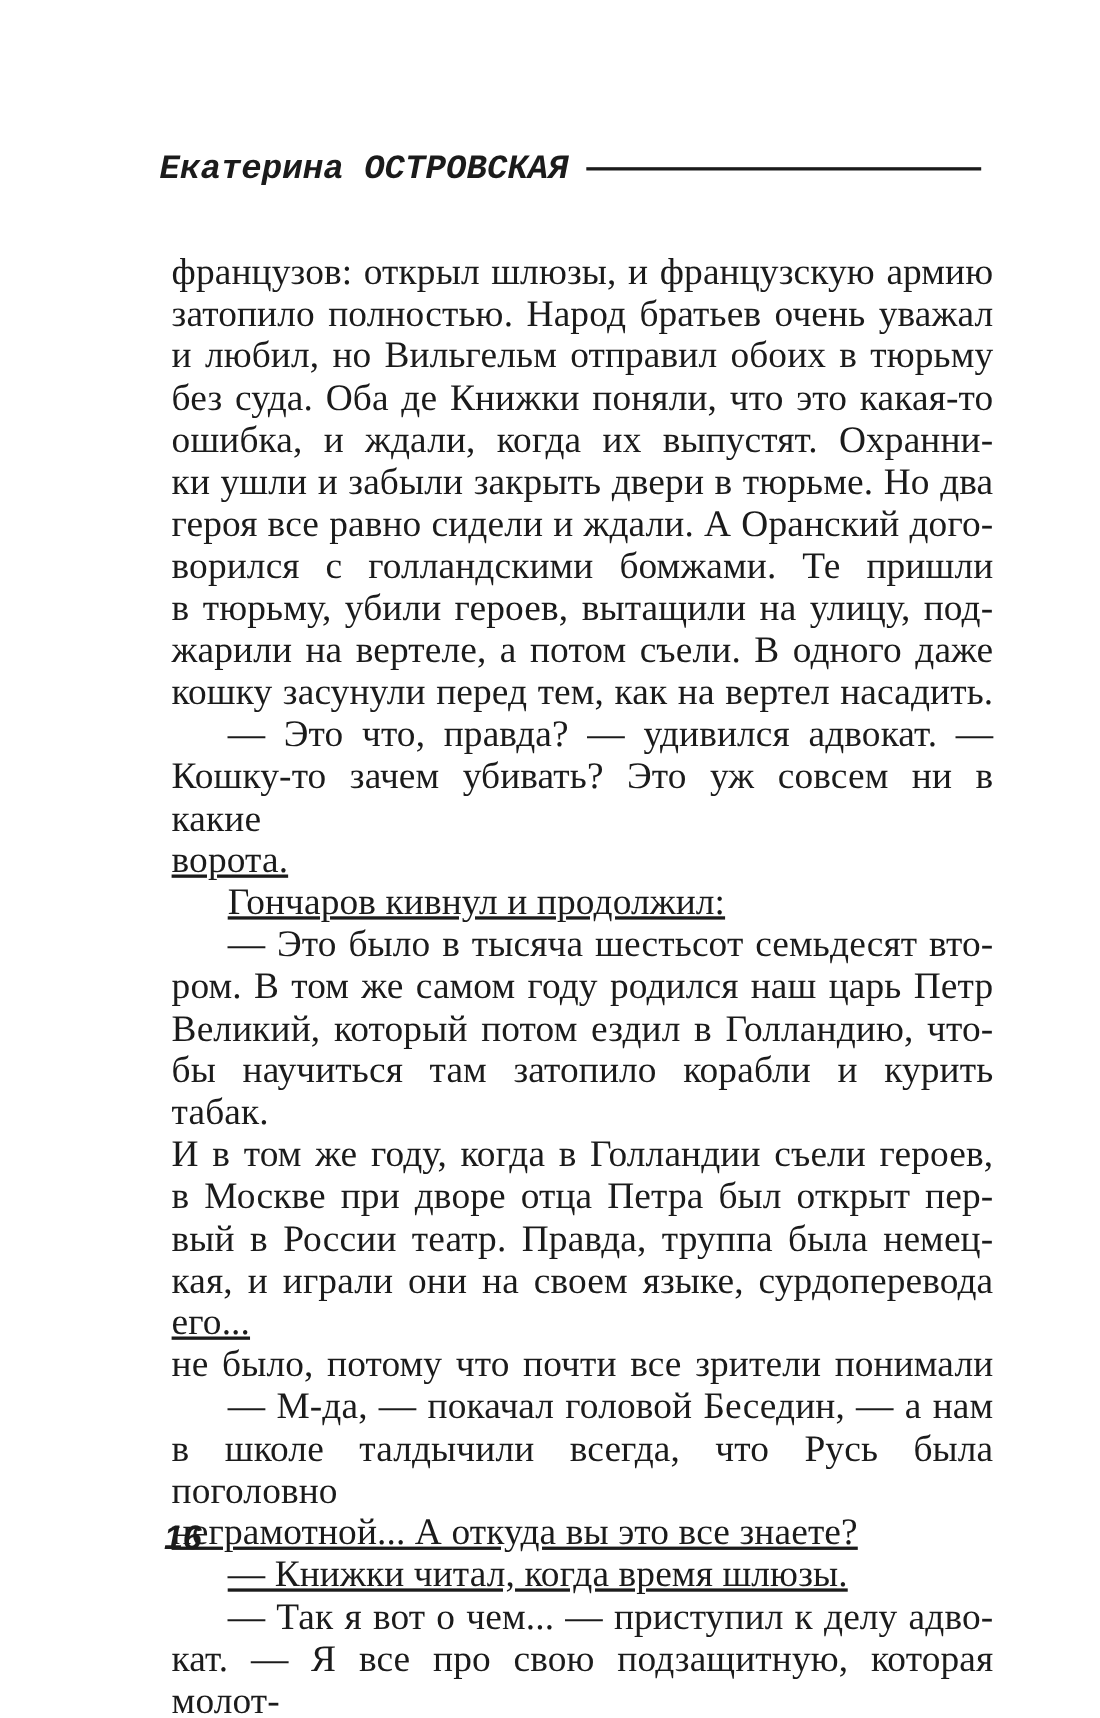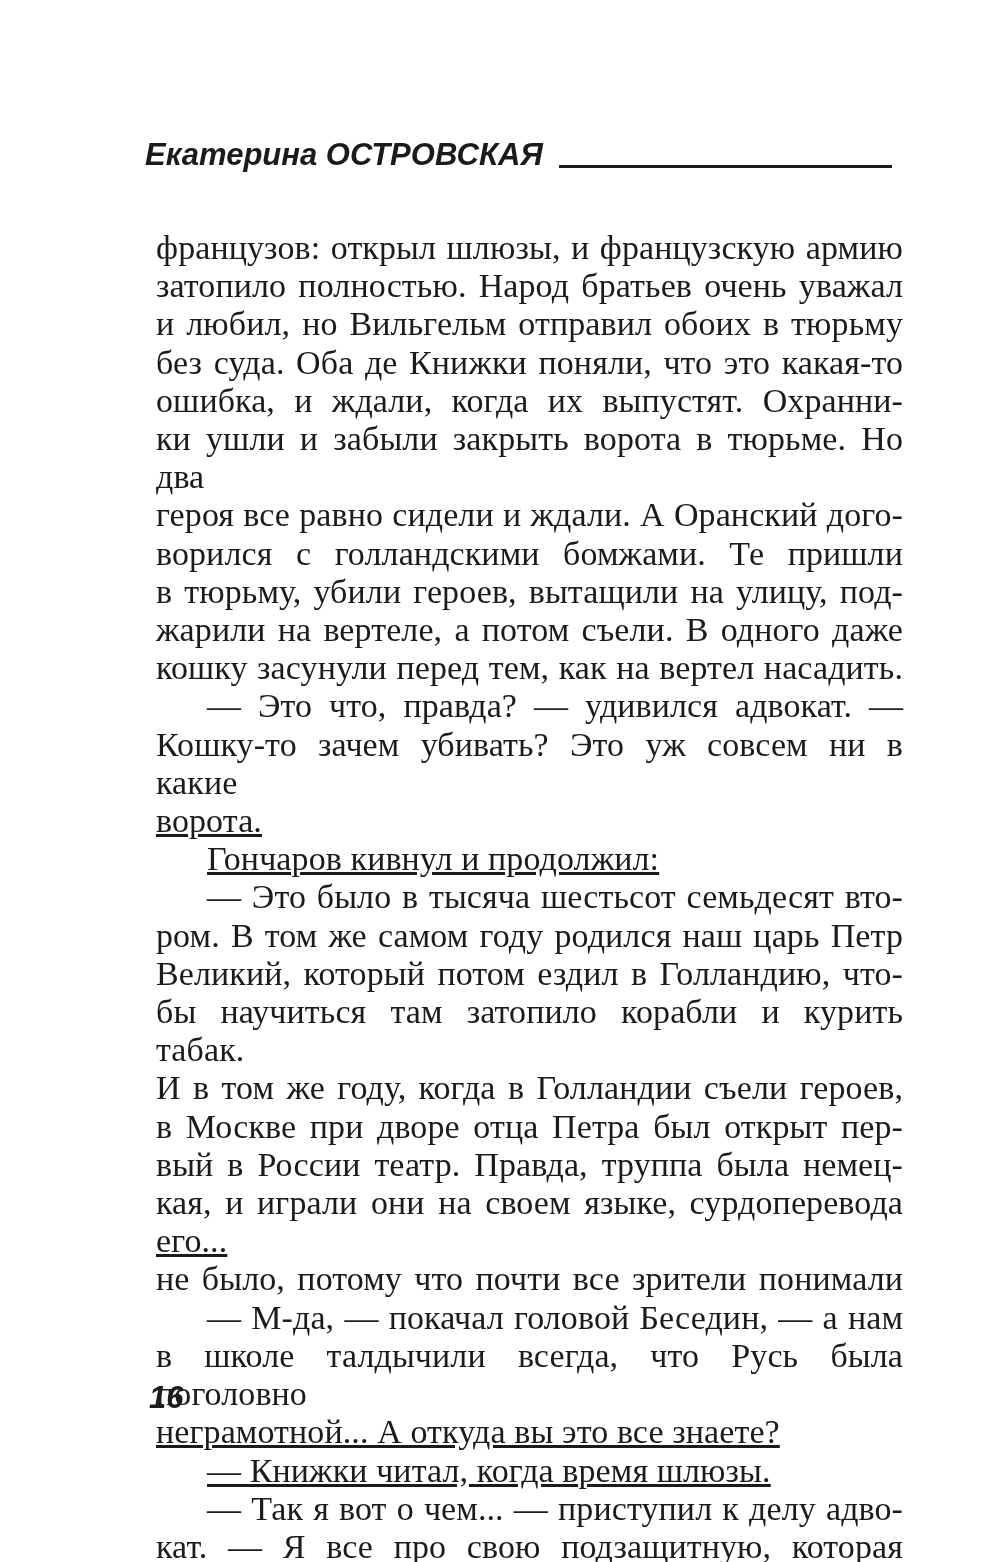--- a/index.html
+++ b/index.html
@@ -12,22 +12,22 @@
     color: var(--ink, #1b1b1b);
     font-family: "Liberation Serif", serif;
     overflow: hidden;
   }
   .running-header {
     position: absolute;
     left: 145px;
     top: 138px;
     width: 747px;
     display: flex;
-    align-items: flex-end;
-    font-family: Liberation Sans, sans-serif;
+    align-items: center;
+    font-family: Liberation Mono, monospace;
     font-style: italic;
     font-weight: bold;
     font-size: 31px;
     line-height: 34px;
     white-space: nowrap;
   }
   .header-rule {
     flex: 1 1 auto;
     border-bottom: 3px solid var(--ink, #1b1b1b);
     margin-left: 16px;
@@ -74,21 +74,21 @@
     <span class="header-rule"></span>
   </header>
 
   <main class="body-text" id="bodyText">
       <div class="paragraph">
         <div class="line">французов: открыл шлюзы, и французскую армию</div>
         <div class="line">затопило полностью. Народ братьев очень уважал</div>
         <div class="line">и любил, но Вильгельм отправил обоих в тюрьму</div>
         <div class="line">без суда. Оба де Книжки поняли, что это какая-то</div>
         <div class="line">ошибка, и ждали, когда их выпустят. Охранни-</div>
-        <div class="line">ки ушли и забыли закрыть ворота в тюрьме. Но два</div>
+        <div class="line">ки ушли и забыли закрыть двери в тюрьме. Но два</div>
         <div class="line">героя все равно сидели и ждали. А Оранский дого-</div>
         <div class="line">ворился с голландскими бомжами. Те пришли</div>
         <div class="line">в тюрьму, убили героев, вытащили на улицу, под-</div>
         <div class="line">жарили на вертеле, а потом съели. В одного даже</div>
         <div class="line">кошку засунули перед тем, как на вертел насадить.</div>
       </div>
       <div class="paragraph">
         <div class="line line-indent">— Это что, правда? — удивился адвокат. —</div>
         <div class="line">Кошку-то зачем убивать? Это уж совсем ни в какие</div>
         <div class="line line-left">ворота.</div>

